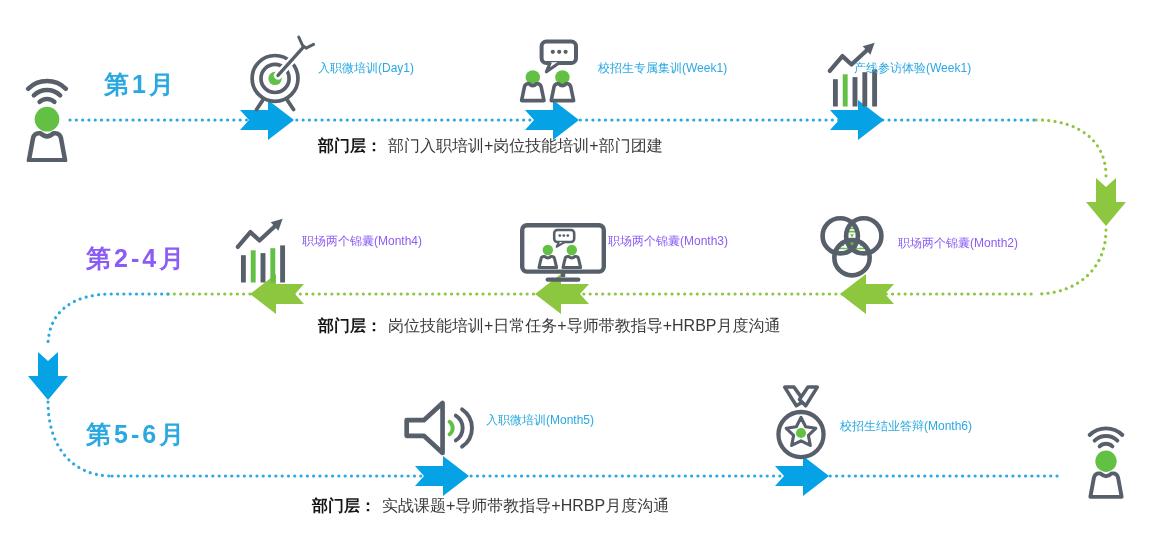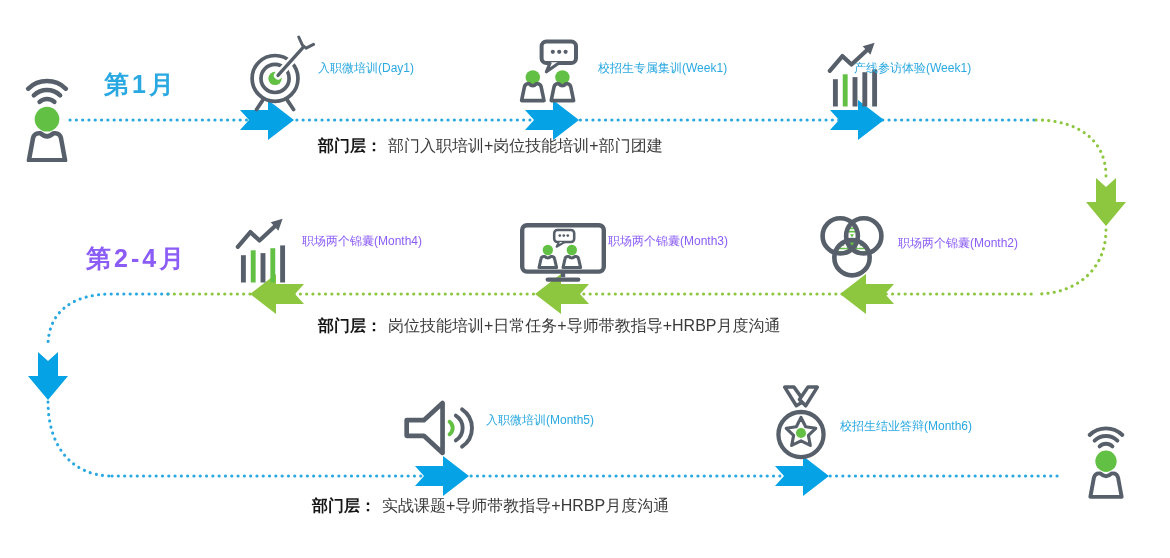--- a/index.html
+++ b/index.html
@@ -57,20 +57,21 @@
         <path d="M 29 20 A 23 23 0 0 1 61 20"></path>
         <path d="M 22 12 A 33 33 0 0 1 68 12"></path>
       </g>
       <circle cx="45" cy="49" r="15" fill="#62c145"></circle>
       <path d="M 23 99 L 28 72 Q 29.5 66 35 66 L 37 66 Q 45 74 53 66 L 55 66 Q 60.5 66 62 72 L 67 99 Z" fill="none" stroke="#57606a" stroke-width="5.5" stroke-linejoin="round"></path>
     </svg>
   </div>
 
   <div class="abs stage c-blue" style="left:104px;top:68px;">第1月</div>
   <div class="abs stage c-green" style="left:86px;top:242px;">第2-4月</div>
+  <div class="abs stage c-blue" style="left:86px;top:418px;">第5-6月</div>
 
   <div class="abs" style="left:241px;top:34px;">
     <svg width="74" height="80" viewBox="0 0 100 104">
       <circle cx="46" cy="58" r="31" fill="none" stroke="#57606a" stroke-width="5"></circle>
       <circle cx="46" cy="58" r="19" fill="none" stroke="#57606a" stroke-width="5"></circle>
       <circle cx="46" cy="58" r="9" fill="#62c145"></circle>
       <path d="M 29 88 L 21 100 M 63 88 L 71 100" stroke="#57606a" stroke-width="5" stroke-linecap="round"></path>
       <path d="M 50 54 L 84 16" stroke="#fff" stroke-width="11" stroke-linecap="round"></path>
       <path d="M 50 54 L 84 16" stroke="#57606a" stroke-width="4.5" stroke-linecap="round"></path>
       <path d="M 78 2 L 83 13 M 88 17 L 98 12 M 83 13 L 88 17" stroke="#57606a" stroke-width="4" stroke-linecap="round" fill="none"></path>

